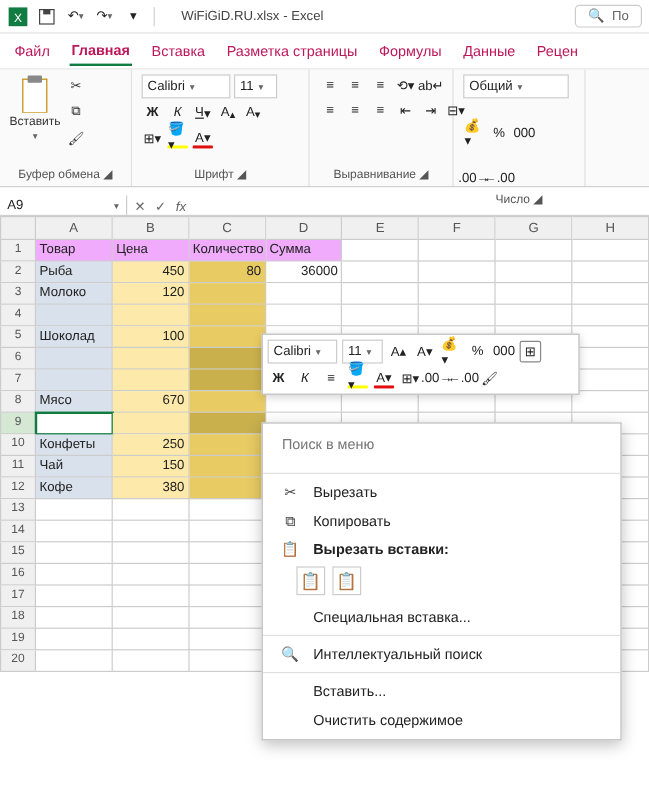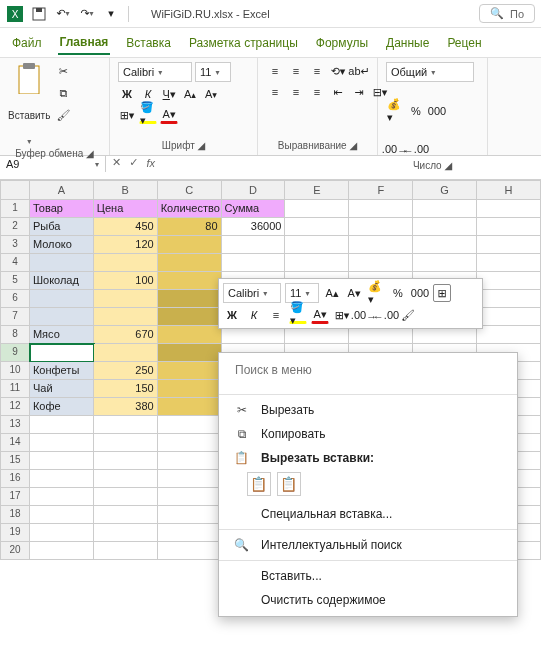--- a/index.html
+++ b/index.html
@@ -3,33 +3,33 @@
 <meta charset="utf-8">
 <style>
 *{box-sizing:border-box;margin:0;padding:0;font-family:'Segoe UI',Arial,sans-serif}
 body{width:541px;height:656px;background:#fff;overflow:hidden;font-size:11px;color:#222}
 .titlebar{height:28px;background:#fff;display:flex;align-items:center;padding:0 6px;gap:6px;border-bottom:1px solid #e0e0e0}
 .titlebar .icon{width:18px;height:18px;display:flex;align-items:center;justify-content:center}
 .titlebar .sep{width:1px;height:16px;background:#d0d0d0;margin:0 2px}
 .titlebar .fname{margin-left:14px;font-size:11px;color:#444}
 .search-pill{margin-left:auto;border:1px solid #ccc;border-radius:4px;padding:2px 10px;display:flex;align-items:center;gap:6px;font-size:11px;color:#666}
 .menubar{height:30px;display:flex;align-items:center;gap:14px;padding:0 10px;border-bottom:1px solid #e0e0e0;font-size:12px}
-.menubar .tab{padding:4px 2px;color:#4d7c0f;cursor:pointer}
+.menubar .tab{padding:4px 2px;color:#be185d;cursor:pointer}
 .menubar .tab.active{font-weight:600;border-bottom:2px solid #107c41}
 .ribbon{height:98px;background:#fafafa;display:flex;border-bottom:1px solid #d0d0d0}
 .ribbon-group{border-right:1px solid #e0e0e0;padding:4px 8px;display:flex;flex-direction:column;justify-content:space-between}
 .ribbon-group .label{text-align:center;font-size:10px;color:#555;padding-top:2px}
 .rg-body{flex:1;display:flex;align-items:flex-start;gap:4px}
-.btn-col{display:flex;flex-direction:column;align-items:center;gap:16px;font-size:10px;color:#333}
+.btn-col{display:flex;flex-direction:column;align-items:center;gap:2px;font-size:10px;color:#333}
 .btn-row{display:flex;gap:3px;align-items:center}
 .small-ico{width:18px;height:18px;display:flex;align-items:center;justify-content:center;border:1px solid transparent;border-radius:2px;font-size:11px}
 .combo{border:1px solid #ccc;background:#fff;height:20px;padding:0 4px;display:flex;align-items:center;font-size:11px;gap:4px}
 .chev{font-size:8px;color:#666}
 .clipboard-ico{width:32px;height:32px}
-.namebox-row{height:24px;display:flex;align-items:flex-start;border-bottom:1px solid #d0d0d0}
+.namebox-row{height:24px;display:flex;align-items:flex-end;border-bottom:1px solid #d0d0d0}
 .namebox{width:106px;border-right:1px solid #ccc;padding:2px 6px;font-size:11px;display:flex;align-items:center;justify-content:space-between}
 .fx-area{display:flex;align-items:center;padding:0 6px;gap:8px;font-size:11px;color:#666}
 .grid{position:relative}
 .col-headers{display:flex;height:20px}
 .corner{width:30px;border:1px solid #ccc;background:#f0f0f0}
 .ch{width:64px;border:1px solid #ccc;border-left:none;background:#f0f0f0;text-align:center;font-size:11px;line-height:18px;color:#555}
 .row{display:flex;height:18px}
 .rh{width:30px;border:1px solid #ccc;border-top:none;background:#f0f0f0;text-align:center;font-size:10px;line-height:16px;color:#555}
 .rh.sel{background:#d4e8d4}
 .cell{width:64px;border:1px solid #ccc;border-top:none;border-left:none;font-size:11px;padding:0 3px;line-height:16px;overflow:hidden;white-space:nowrap}

